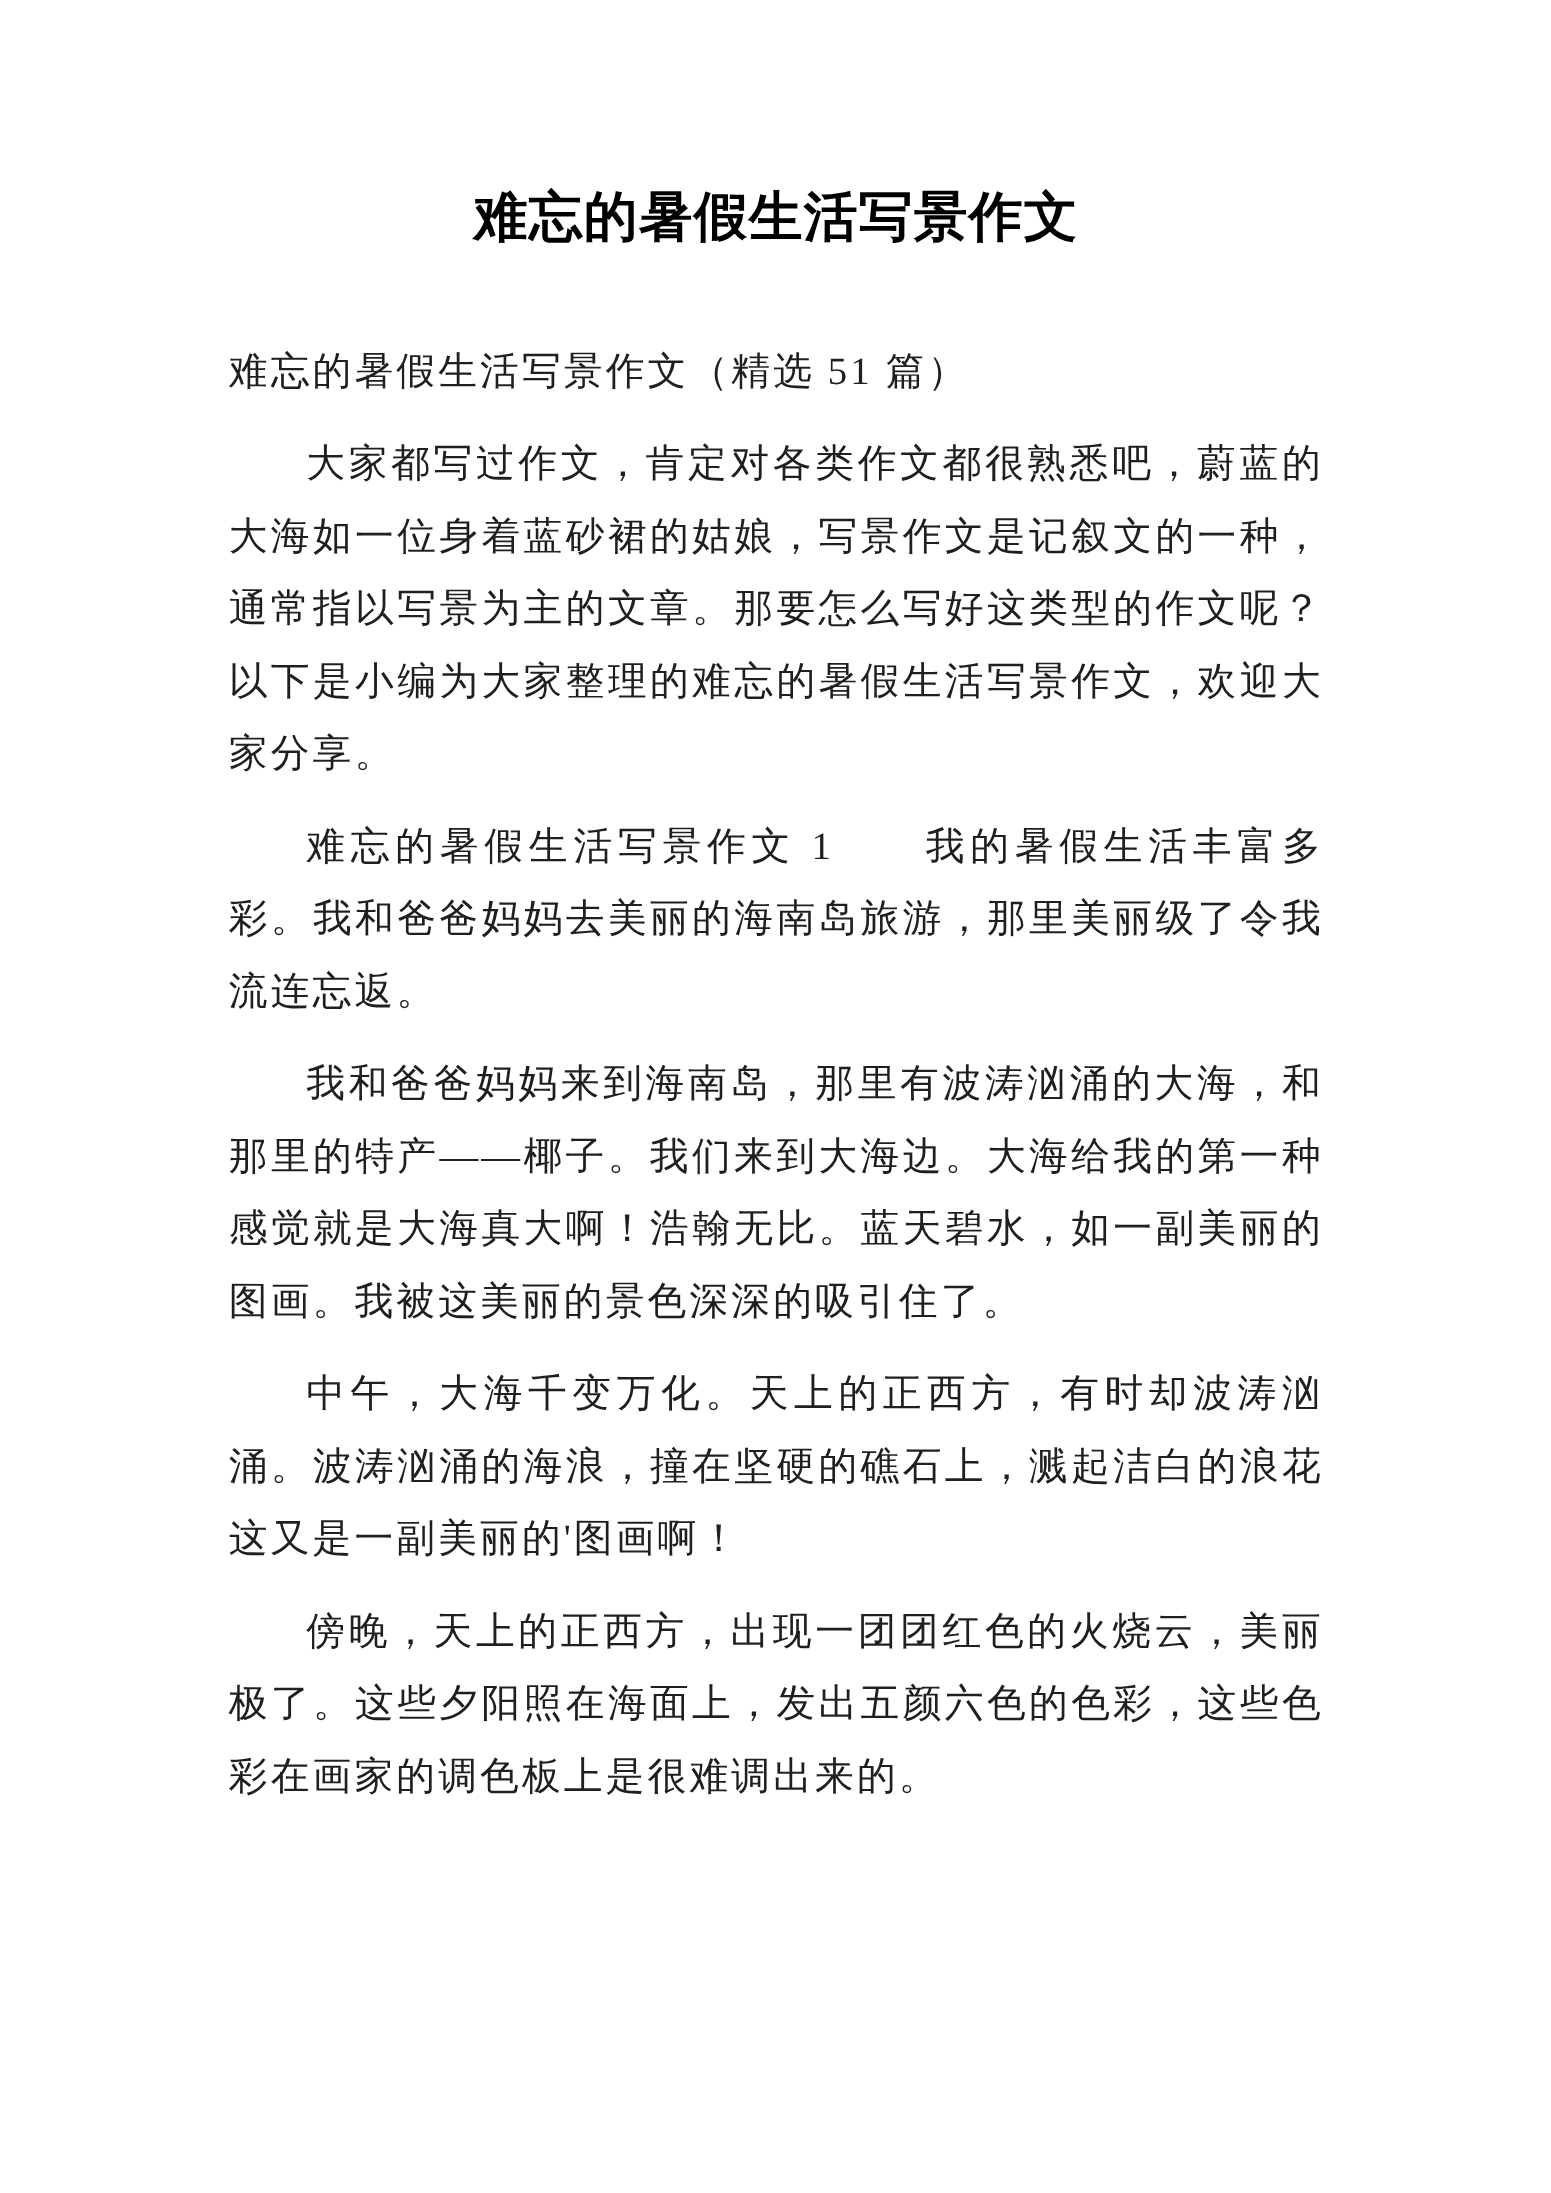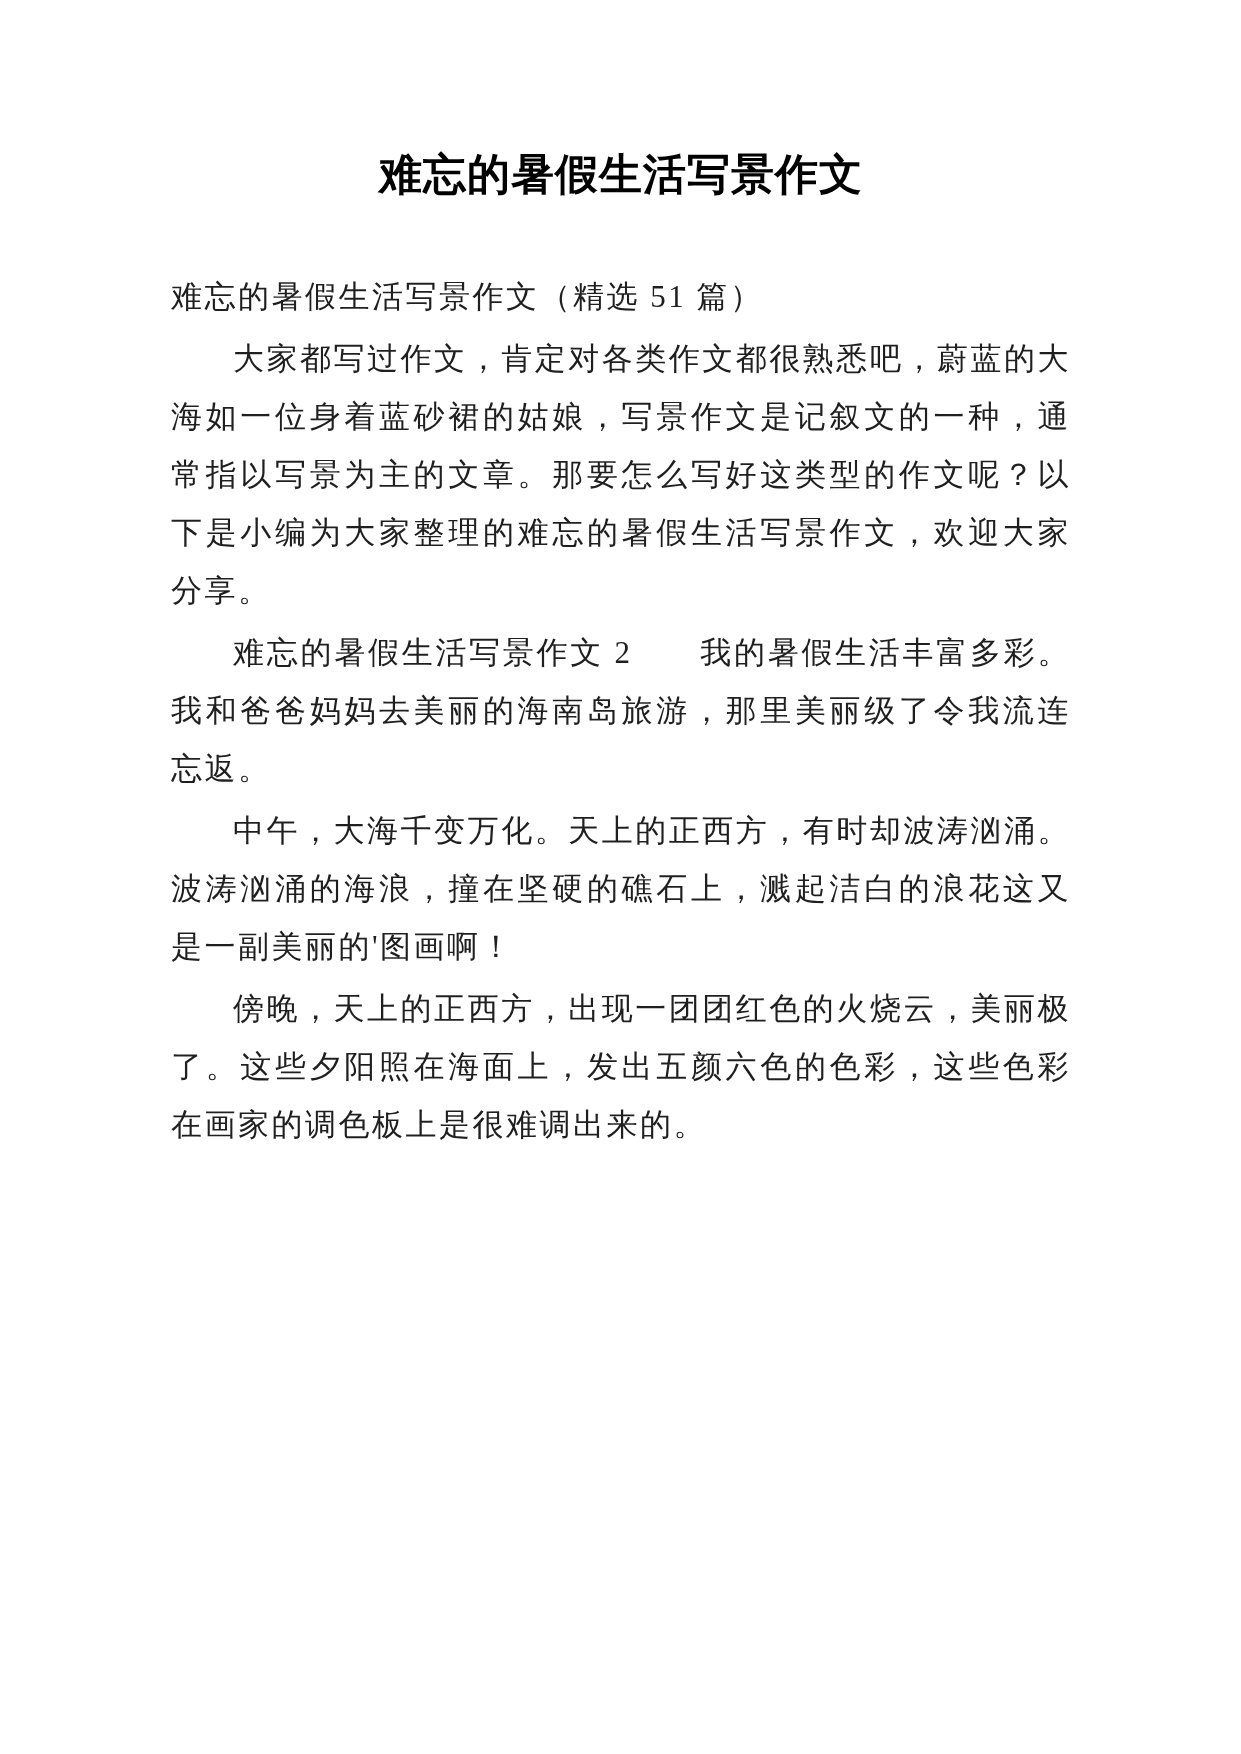--- a/index.html
+++ b/index.html
@@ -30,33 +30,34 @@
   .doc-body {
     font-family: "Liberation Serif", "DejaVu Serif", serif;
     font-size: 31px;
     line-height: 58px;
     letter-spacing: 2.5px;
     color: #1f1f1f;
     text-align: justify;
     text-justify: inter-ideograph;
   }
   .doc-body p {
-    margin: 4px;
+    margin: 16px;
     padding: 0;
   }
   .doc-body p.indent {
     text-indent: 2em;
   }
 </style>
 </head>
 <body>
 
 <div class="page">
   <h1 class="doc-title">难忘的暑假生活写景作文</h1>
 
   <div class="doc-body">
     <p>难忘的暑假生活写景作文（精选 51 篇）</p>
     <p class="indent">大家都写过作文，肯定对各类作文都很熟悉吧，蔚蓝的大海如一位身着蓝砂裙的姑娘，写景作文是记叙文的一种，通常指以写景为主的文章。那要怎么写好这类型的作文呢？以下是小编为大家整理的难忘的暑假生活写景作文，欢迎大家分享。</p>
-    <p class="indent">难忘的暑假生活写景作文 2　　我的暑假生活丰富多彩。我和爸爸妈妈去美丽的海南岛旅游，那里美丽级了令我流连忘返。</p>
+    <p class="indent">难忘的暑假生活写景作文 1　　我的暑假生活丰富多彩。我和爸爸妈妈去美丽的海南岛旅游，那里美丽级了令我流连忘返。</p>
+    <p class="indent">我和爸爸妈妈来到海南岛，那里有波涛汹涌的大海，和那里的特产——椰子。我们来到大海边。大海给我的第一种感觉就是大海真大啊！浩翰无比。蓝天碧水，如一副美丽的图画。我被这美丽的景色深深的吸引住了。</p>
     <p class="indent">中午，大海千变万化。天上的正西方，有时却波涛汹涌。波涛汹涌的海浪，撞在坚硬的礁石上，溅起洁白的浪花这又是一副美丽的'图画啊！</p>
     <p class="indent">傍晚，天上的正西方，出现一团团红色的火烧云，美丽极了。这些夕阳照在海面上，发出五颜六色的色彩，这些色彩在画家的调色板上是很难调出来的。</p>
   </div>
 </div>
 
 </body></html>

